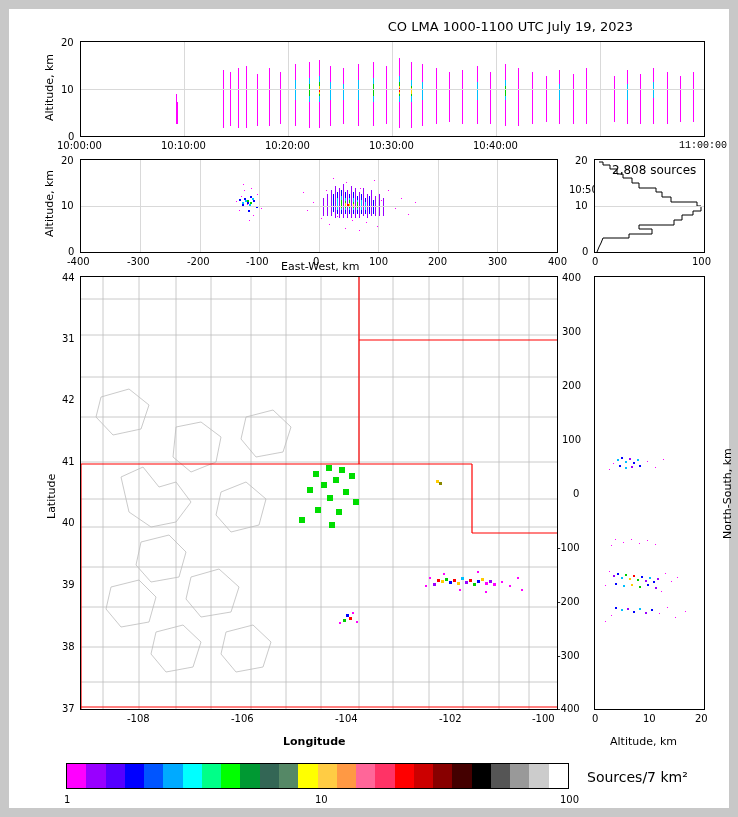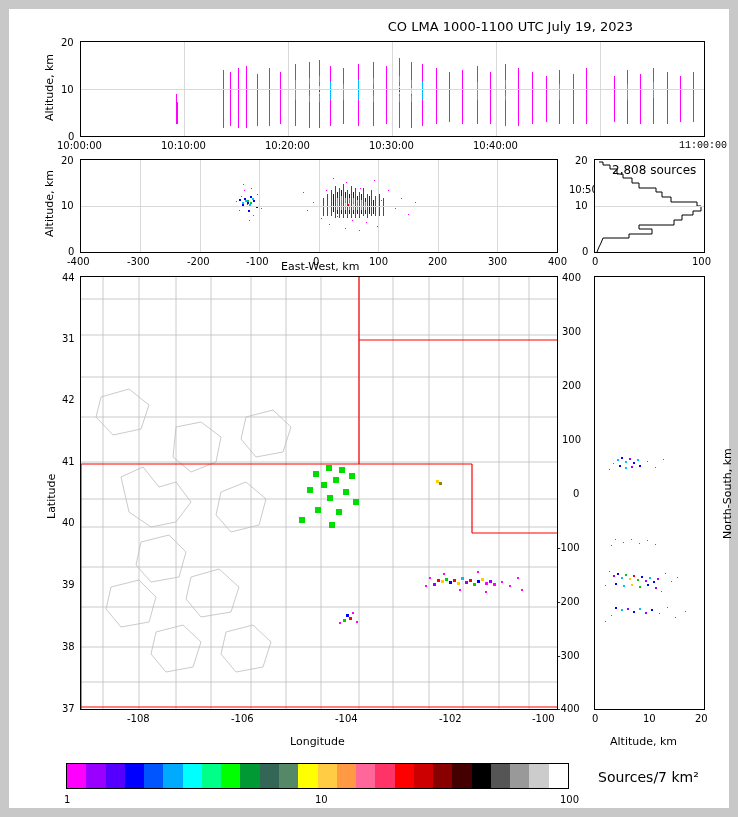--- a/index.html
+++ b/index.html
@@ -422,21 +422,21 @@
   <div class="tick-lbl abs" style="left:53px;top:447px;">41</div>
   <div class="tick-lbl abs" style="left:53px;top:385px;">42</div>
   <div class="tick-lbl abs" style="left:53px;top:324px;">31</div>
   <div class="tick-lbl abs" style="left:53px;top:263px;">44</div>
   <div class="axis-title rot abs" style="left:36px;top:510px;transform:rotate(-90deg);">Latitude</div>
   <div class="tick-lbl abs" style="left:118px;top:704px;">-108</div>
   <div class="tick-lbl abs" style="left:222px;top:704px;text-align:center;">-106</div>
   <div class="tick-lbl abs" style="left:326px;top:704px;">-104</div>
   <div class="tick-lbl abs" style="left:430px;top:704px;">-102</div>
   <div class="tick-lbl abs" style="left:523px;top:704px;">-100</div>
-  <div class="axis-title abs" style="left:281px;top:726px;">Longitude</div>
+  <div class="axis-title abs" style="left:274px;top:726px;font-weight:bold;">Longitude</div>
 
   <div class="panel" style="left:585px;top:267px;width:111px;height:434px;"></div>
   <div class="abs" style="left:586px;top:268px;width:109px;height:432px;overflow:hidden;">
     <svg width="109" height="432">
 
       <g>
         <rect x="22" y="182" width="2" height="2" fill="#00bfff"></rect>
         <rect x="26" y="180" width="2" height="2" fill="#0000ff"></rect>
         <rect x="30" y="184" width="2" height="2" fill="#00bfff"></rect>
         <rect x="34" y="181" width="2" height="2" fill="#9900ff"></rect>
@@ -543,18 +543,18 @@
       <div class="cbar-seg" style="left: 327.577px; width: 19.7692px; background: rgb(255, 0, 0);"></div>
       <div class="cbar-seg" style="left: 346.846px; width: 19.7692px; background: rgb(204, 0, 0);"></div>
       <div class="cbar-seg" style="left: 366.115px; width: 19.7692px; background: rgb(136, 0, 0);"></div>
       <div class="cbar-seg" style="left: 385.385px; width: 19.7692px; background: rgb(68, 0, 0);"></div>
       <div class="cbar-seg" style="left: 404.654px; width: 19.7692px; background: rgb(0, 0, 0);"></div>
       <div class="cbar-seg" style="left: 423.923px; width: 19.7692px; background: rgb(85, 85, 85);"></div>
       <div class="cbar-seg" style="left: 443.192px; width: 19.7692px; background: rgb(153, 153, 153);"></div>
       <div class="cbar-seg" style="left: 462.462px; width: 19.7692px; background: rgb(204, 204, 204);"></div>
       <div class="cbar-seg" style="left: 481.731px; width: 19.7692px; background: rgb(255, 255, 255);"></div>
     </div>
-  <div class="abs" style="left:578px;top:760px;font-size:14px;color:#000;margin-left:11px;">Sources/7 km²</div>
+  <div class="abs" style="left:578px;top:760px;font-size:14px;color:#000;">Sources/7 km²</div>
   <div class="cbar-lbl" style="left:55px;top:785px;">1</div>
   <div class="cbar-lbl" style="left:306px;top:785px;">10</div>
   <div class="cbar-lbl" style="left:551px;top:785px;">100</div>
 
 </div>
 
 </body></html>

